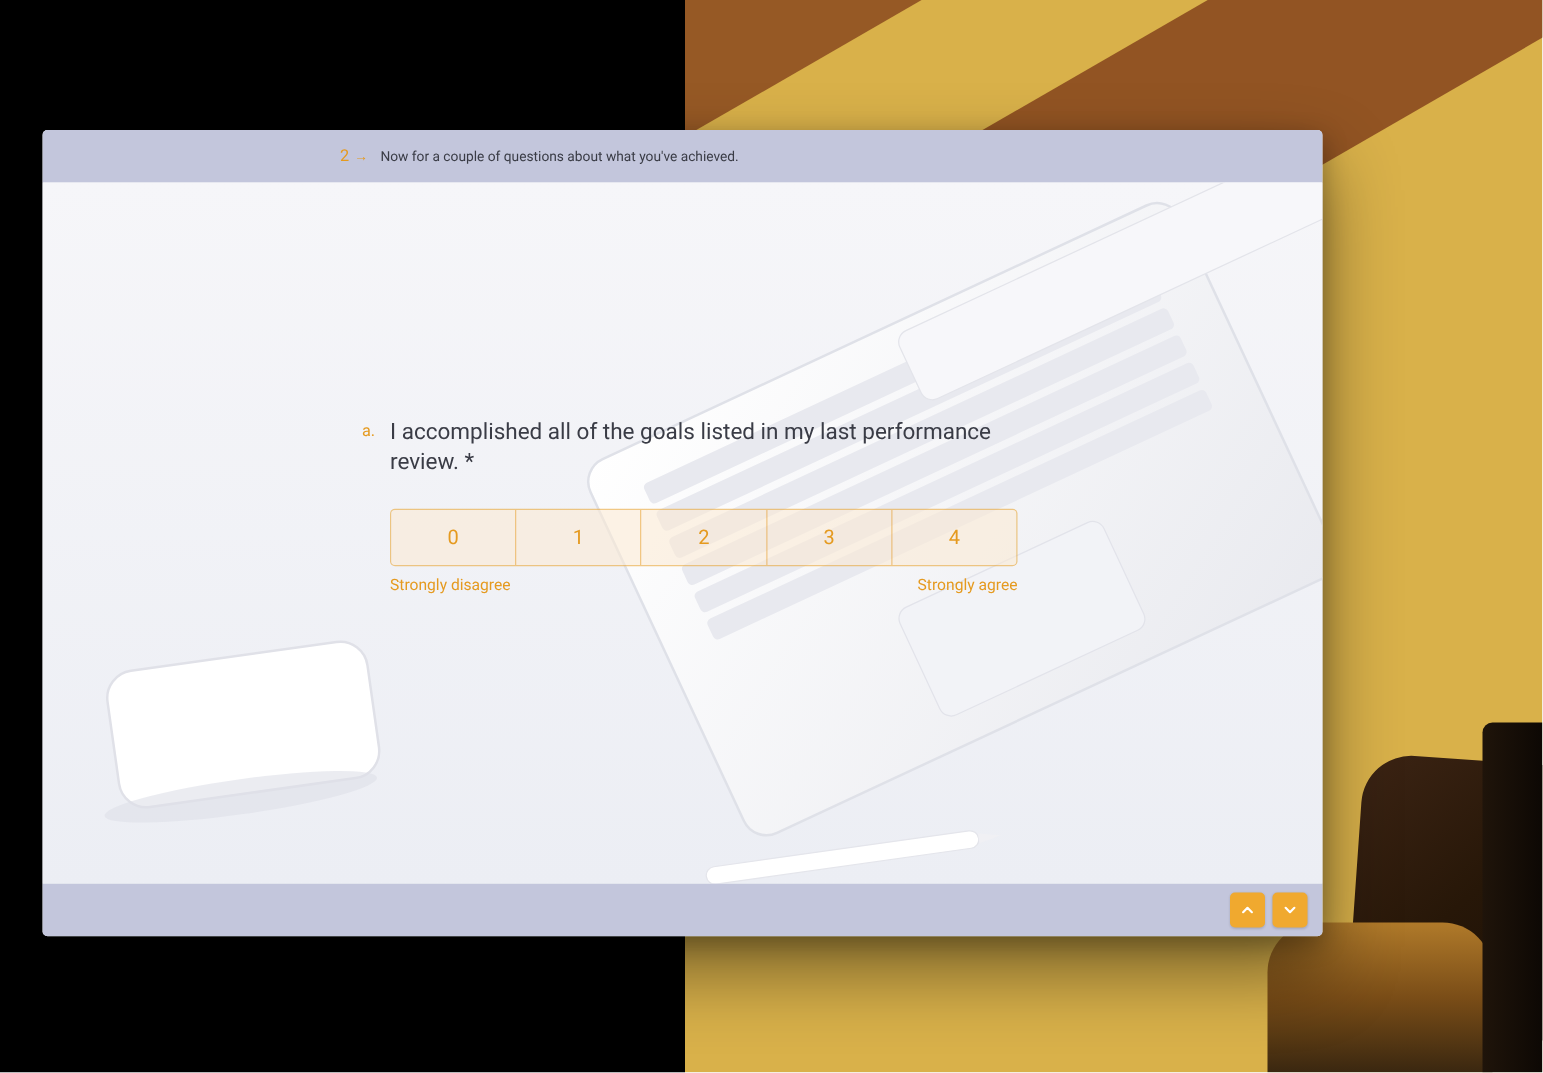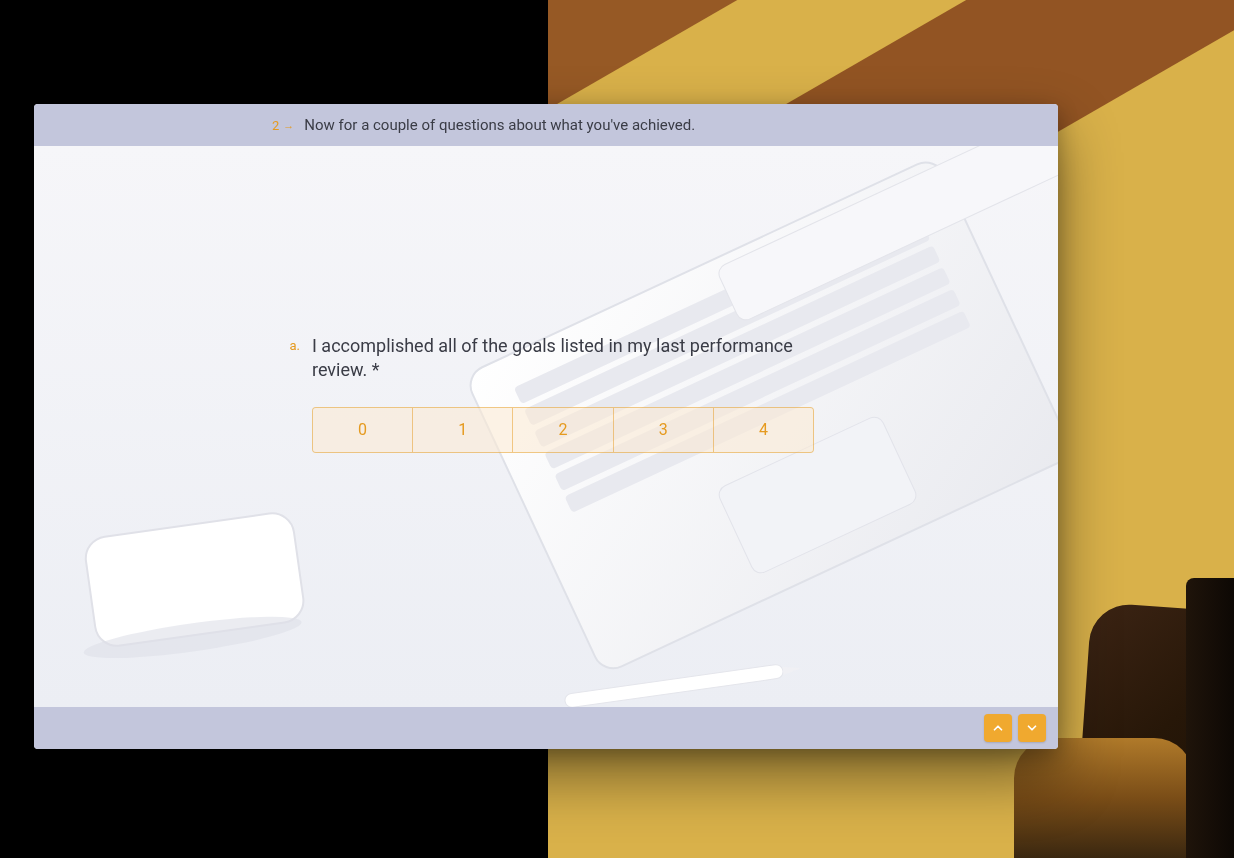--- a/index.html
+++ b/index.html
@@ -19,21 +19,21 @@
   .bg-right .chair { position: absolute; right: 0; bottom: 0; width: 300px; height: 420px; }
   .bg-right .chair .cushion { position: absolute; right: -30px; bottom: 30px; width: 180px; height: 220px; border-radius: 40px 30px 20px 20px; background: linear-gradient(135deg, #3c2414 0%, #271708 50%, #1a0f05 100%); transform: rotate(4deg); }
   .bg-right .chair .arm { position: absolute; right: 40px; bottom: 0; width: 180px; height: 120px; border-radius: 40px 40px 0 0; background: linear-gradient(180deg, #b07a2a 0%, #7a4d17 50%, #3a2710 100%); }
   .bg-right .chair .armside { position: absolute; right: 0; bottom: 0; width: 48px; height: 280px; background: linear-gradient(90deg, #1f140a, #0d0804); border-radius: 8px 0 0 0; }
 
   
   .app { position: absolute; left: 34px; top: 104px; width: 1024px; height: 645px; background: #eceef4; border-radius: 4px; box-shadow: 0 28px 60px rgba(0,0,0,.45), 0 6px 20px rgba(0,0,0,.25); overflow: hidden; }
   .app-header { position: absolute; top: 0; left: 0; right: 0; height: 42px; background: #c3c6dc; display: flex; align-items: center; }
   .app-header .qnum { color: #e59a1f; font-size: 13px; margin-left: 238px; display: inline-flex; align-items: center; gap: 4px; }
   .app-header .qnum .arrow { font-size: 11px; }
-  .app-header .qtitle { color: #3a3c46; font-size: 15px; margin-left: 10px; }
+  .app-header .qtitle { color: #3a3c46; font-size: 11px; margin-left: 10px; }
 
   
   .app-body { position: absolute; top: 42px; left: 0; right: 0; bottom: 42px; background: #f1f2f6; overflow: hidden; }
   .art { position: absolute; inset: 0; }
 
   .content { position: absolute; left: 248px; top: 188px; width: 560px; }
   .prompt-row { display: flex; align-items: flex-start; gap: 12px; }
   .prompt-label { color: #e59a1f; font-size: 13px; margin-top: 4px; width: 18px; flex: 0 0 18px; text-align: right; }
   .prompt-text { color: #3a3c46; font-size: 18px; line-height: 1.35; }
 
@@ -125,20 +125,24 @@
           <span class="prompt-text">I accomplished all of the goals listed in my last performance review. *</span>
         </div>
         <div class="likert">
           <div class="likert-row">
             <div class="likert-cell">0</div>
             <div class="likert-cell">1</div>
             <div class="likert-cell">2</div>
             <div class="likert-cell">3</div>
             <div class="likert-cell">4</div>
           </div>
+          <div class="likert-labels">
+            <span>Strongly disagree</span>
+            <span>Strongly agree</span>
+          </div>
         </div>
       </div>
     </div>
 
     <div class="app-footer">
       <div class="navbtn" title="Previous">
         <svg width="14" height="14" viewBox="0 0 24 24" fill="none" stroke-width="3" stroke-linecap="round" stroke-linejoin="round">
             <polyline points="6 15 12 9 18 15"></polyline>
           </svg>
       </div>

